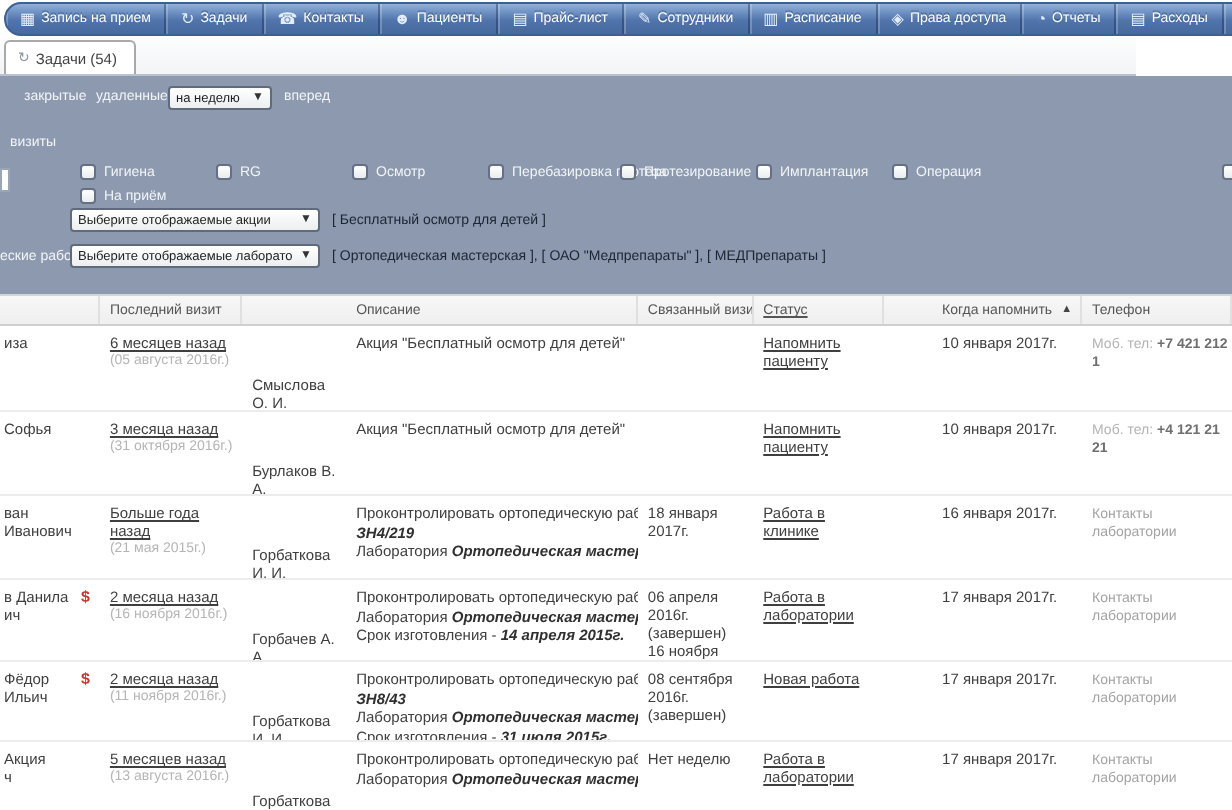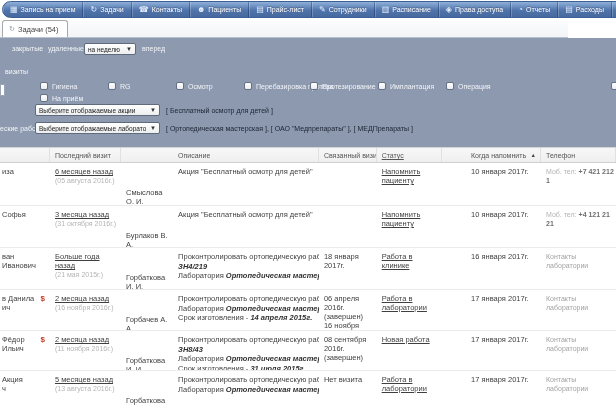--- a/index.html
+++ b/index.html
@@ -336,21 +336,21 @@
       <div class="cell c2">
         <span class="ago">5 месяцев назад</span>
         <span class="mdate">(13 августа 2016г.)</span>
       </div>
       <div class="cell c3">Горбаткова И. И.</div>
       <div class="cell c4">
         <div class="descline"><span>Проконтролировать ортопедическую работу</span></div>
         <div class="descline"><span>Лаборатория </span><b>Ортопедическая мастерская</b></div>
       </div>
       <div class="cell c5">
-        <div class="smline">Нет визита</div>
+        <div class="smline">Нет неделю</div>
       </div>
       <div class="cell c6">
         <div class="smline">Работа в</div>
         <div class="smline">лаборатории</div>
       </div>
       <div class="cell c7">17 января 2017г.</div>
       <div class="cell c8"><span class="lablink">Контакты лаборатории</span></div>
     </div>
   </div>
 

